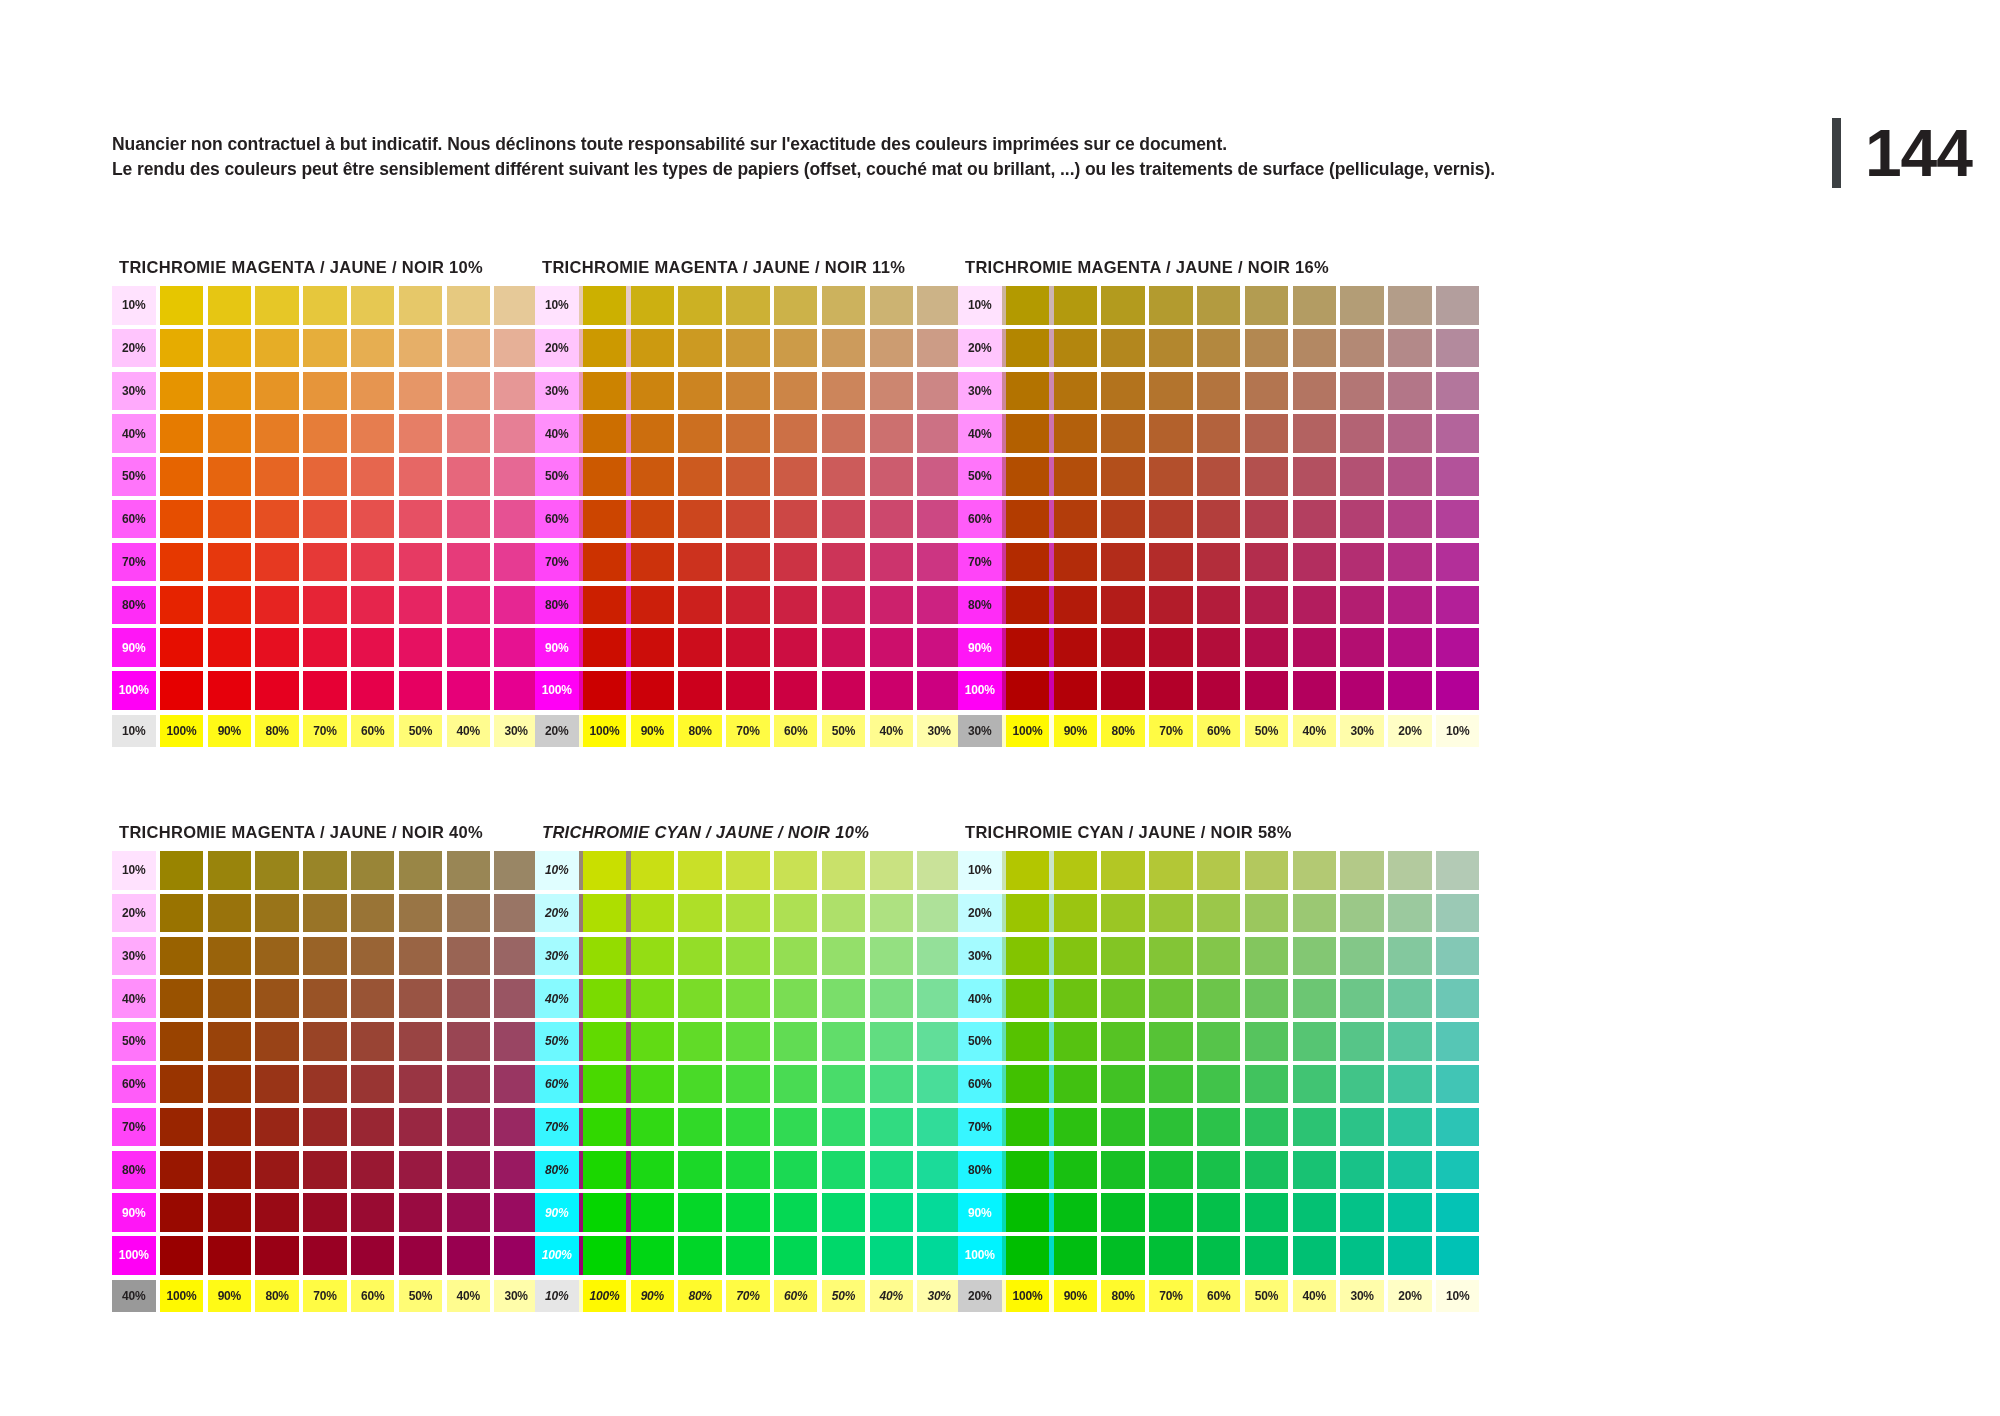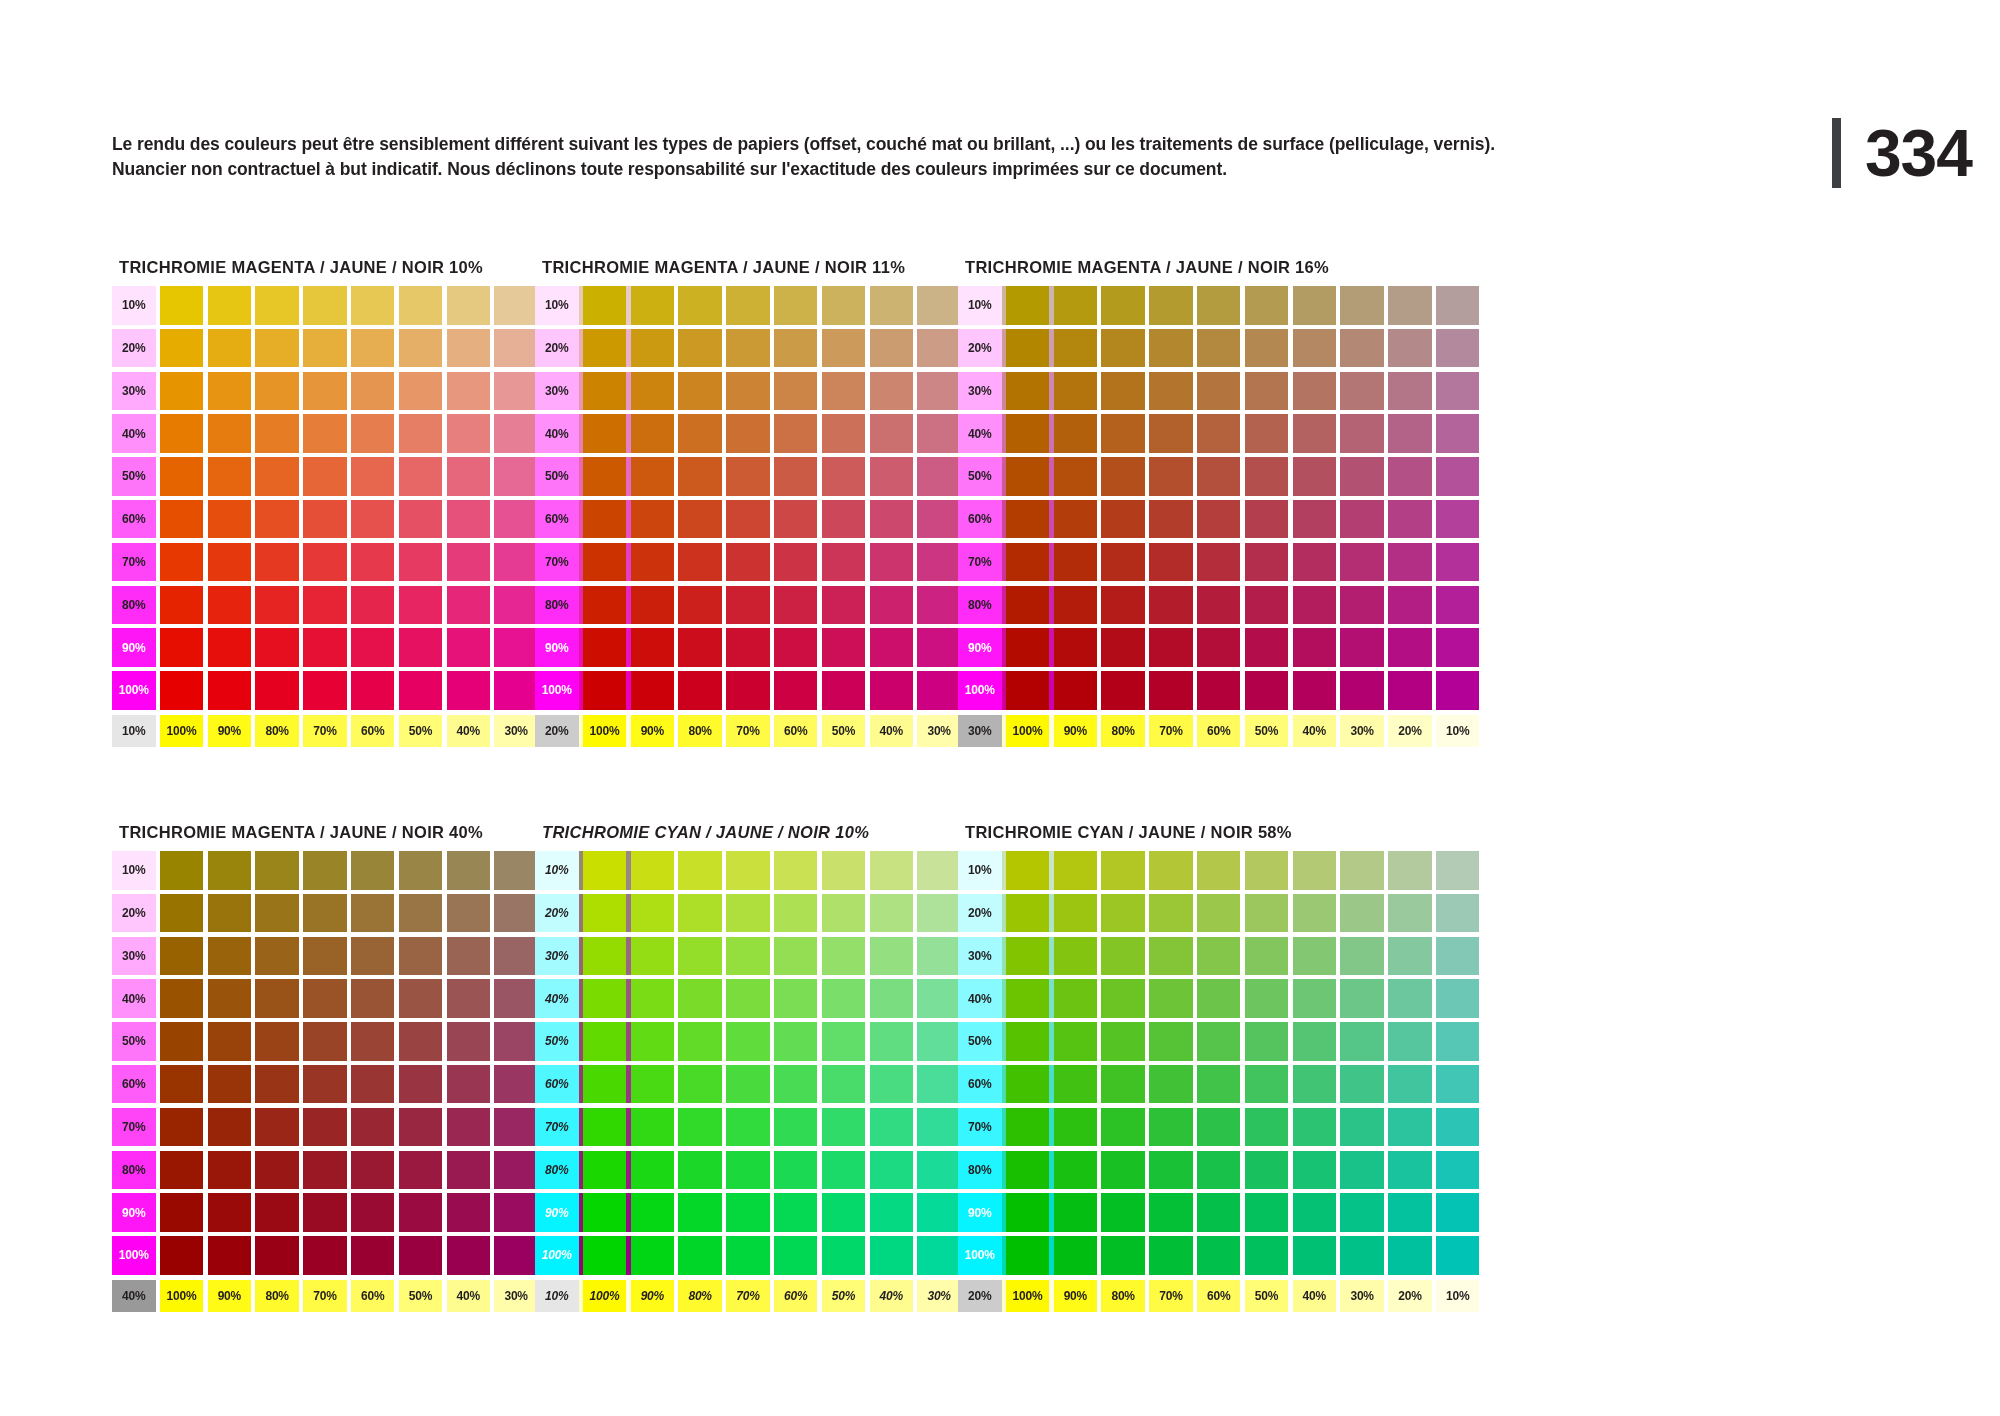--- a/index.html
+++ b/index.html
@@ -103,27 +103,27 @@
     font-size:12px;
     font-weight:700;
     letter-spacing:-0.2px;
     color:#231f20;
   }
 </style>
 </head>
 <body>
 
 <div id="header">
+  <div class="disclaimer-line">Nuancier non contractuel à but indicatif. Nous déclinons toute responsabilité sur l'exactitude des couleurs imprimées sur ce document.</div>
   <div class="disclaimer-line">Le rendu des couleurs peut être sensiblement différent suivant les types de papiers (offset, couché mat ou brillant, ...) ou les traitements de surface (pelliculage, vernis).</div>
-  <div class="disclaimer-line">Nuancier non contractuel à but indicatif. Nous déclinons toute responsabilité sur l'exactitude des couleurs imprimées sur ce document.</div>
 </div>
 
 <div id="page-number-block">
   <div id="page-rule"></div>
-  <div id="page-num">334</div>
+  <div id="page-num">144</div>
 </div>
 
 <div id="charts">
     <div class="chart" style="left: 112px; top: 258px;">
       <div class="chart-title">TRICHROMIE MAGENTA / JAUNE / NOIR 10%</div>
       <div class="grid-wrap">
         <div class="grid-row">
           <div class="label-cell" style="background: rgb(255, 226, 254);">10%</div>
           <div class="cell" style="background: rgb(230, 198, 0);"></div>
           <div class="cell" style="background: rgb(230, 198, 19);"></div>

